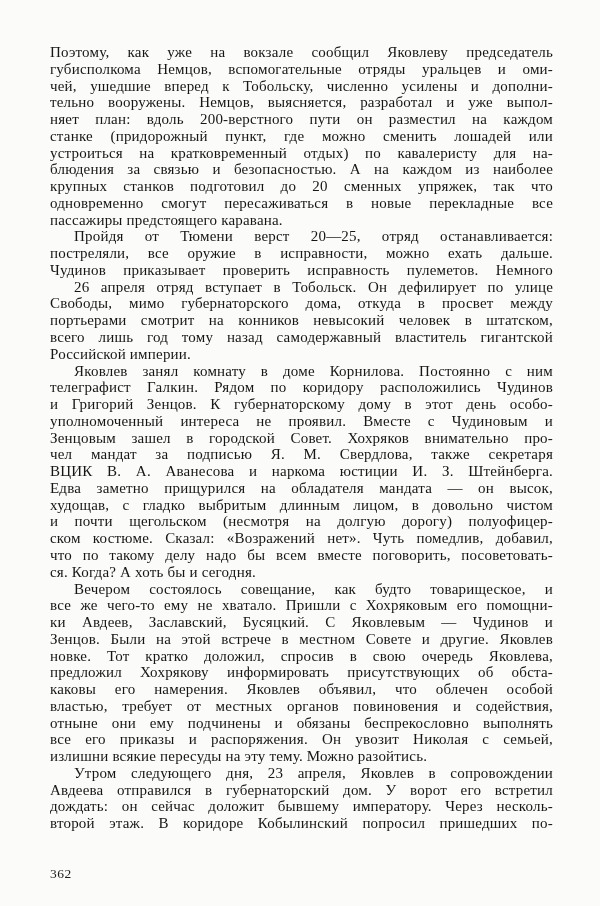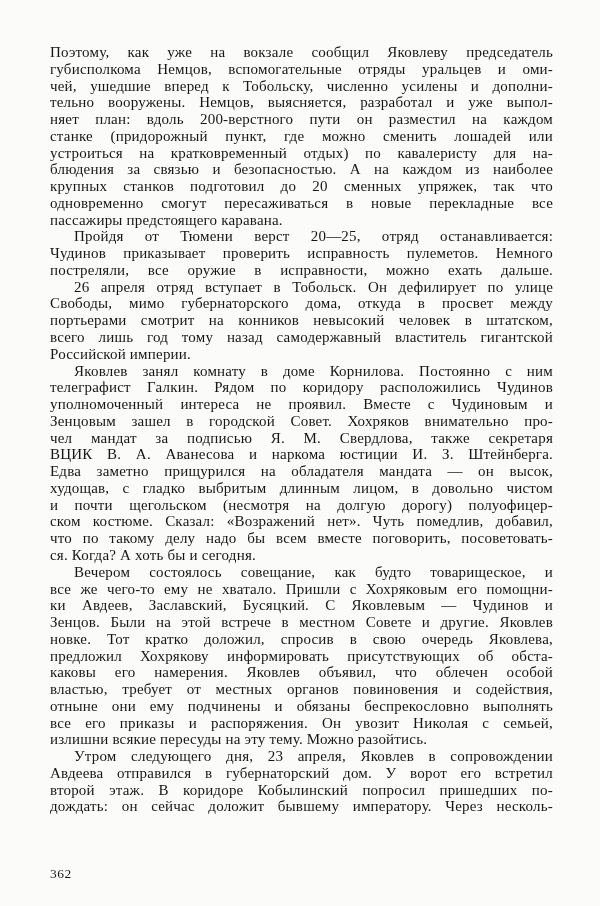--- a/index.html
+++ b/index.html
@@ -61,29 +61,30 @@
       <div class="line">чей, ушедшие вперед к Тобольску, численно усилены и дополни-</div>
       <div class="line">тельно вооружены. Немцов, выясняется, разработал и уже выпол-</div>
       <div class="line">няет план: вдоль 200-верстного пути он разместил на каждом</div>
       <div class="line">станке (придорожный пункт, где можно сменить лошадей или</div>
       <div class="line">устроиться на кратковременный отдых) по кавалеристу для на-</div>
       <div class="line">блюдения за связью и безопасностью. А на каждом из наиболее</div>
       <div class="line">крупных станков подготовил до 20 сменных упряжек, так что</div>
       <div class="line">одновременно смогут пересаживаться в новые перекладные все</div>
       <div class="line para-end">пассажиры предстоящего каравана.</div>
       <div class="line indent">Пройдя от Тюмени верст 20—25, отряд останавливается:</div>
+      <div class="line">постреляли, все оружие в исправности, можно ехать дальше.</div>
       <div class="line">Чудинов приказывает проверить исправность пулеметов. Немного</div>
-      <div class="line">постреляли, все оружие в исправности, можно ехать дальше.</div>
       <div class="line indent">26 апреля отряд вступает в Тобольск. Он дефилирует по улице</div>
       <div class="line">Свободы, мимо губернаторского дома, откуда в просвет между</div>
       <div class="line">портьерами смотрит на конников невысокий человек в штатском,</div>
       <div class="line">всего лишь год тому назад самодержавный властитель гигантской</div>
       <div class="line para-end">Российской империи.</div>
       <div class="line indent">Яковлев занял комнату в доме Корнилова. Постоянно с ним</div>
       <div class="line">телеграфист Галкин. Рядом по коридору расположились Чудинов</div>
+      <div class="line">и Григорий Зенцов. К губернаторскому дому в этот день особо-</div>
       <div class="line">уполномоченный интереса не проявил. Вместе с Чудиновым и</div>
       <div class="line">Зенцовым зашел в городской Совет. Хохряков внимательно про-</div>
       <div class="line">чел мандат за подписью Я. М. Свердлова, также секретаря</div>
       <div class="line">ВЦИК В. А. Аванесова и наркома юстиции И. З. Штейнберга.</div>
       <div class="line">Едва заметно прищурился на обладателя мандата — он высок,</div>
       <div class="line">худощав, с гладко выбритым длинным лицом, в довольно чистом</div>
       <div class="line">и почти щегольском (несмотря на долгую дорогу) полуофицер-</div>
       <div class="line">ском костюме. Сказал: «Возражений нет». Чуть помедлив, добавил,</div>
       <div class="line">что по такому делу надо бы всем вместе поговорить, посоветовать-</div>
       <div class="line para-end">ся. Когда? А хоть бы и сегодня.</div>
@@ -93,17 +94,17 @@
       <div class="line">Зенцов. Были на этой встрече в местном Совете и другие. Яковлев</div>
       <div class="line">новке. Тот кратко доложил, спросив в свою очередь Яковлева,</div>
       <div class="line">предложил Хохрякову информировать присутствующих об обста-</div>
       <div class="line">каковы его намерения. Яковлев объявил, что облечен особой</div>
       <div class="line">властью, требует от местных органов повиновения и содействия,</div>
       <div class="line">отныне они ему подчинены и обязаны беспрекословно выполнять</div>
       <div class="line">все его приказы и распоряжения. Он увозит Николая с семьей,</div>
       <div class="line para-end">излишни всякие пересуды на эту тему. Можно разойтись.</div>
       <div class="line indent">Утром следующего дня, 23 апреля, Яковлев в сопровождении</div>
       <div class="line">Авдеева отправился в губернаторский дом. У ворот его встретил</div>
+      <div class="line">дождать: он сейчас доложит бывшему императору. Через несколь-</div>
       <div class="line">второй этаж. В коридоре Кобылинский попросил пришедших по-</div>
-      <div class="line">дождать: он сейчас доложит бывшему императору. Через несколь-</div>
     </div>
   <div class="page-number">362</div>
 </div>
 
 </body></html>

